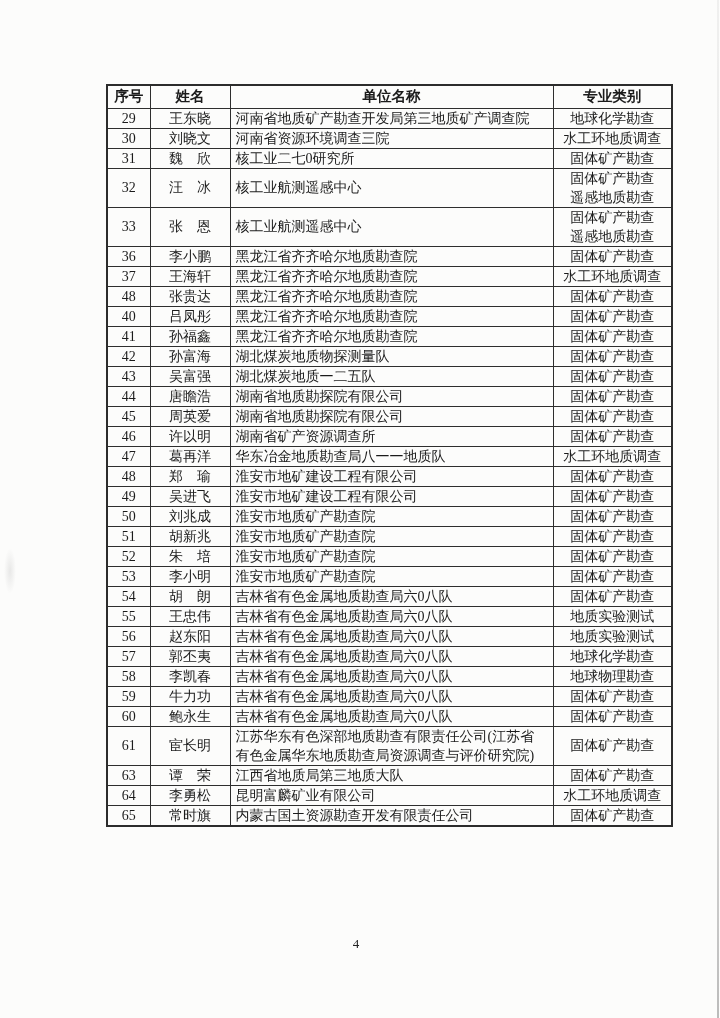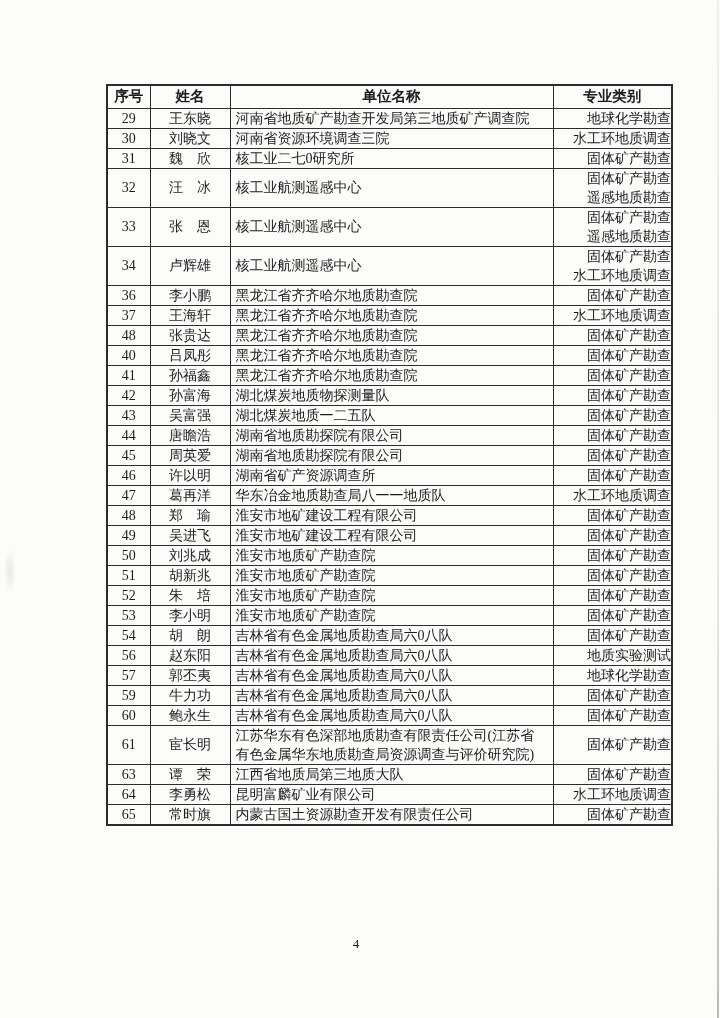--- a/index.html
+++ b/index.html
@@ -60,21 +60,21 @@
   .roster thead th {
     font-weight: bold;
     font-size: 14.5px;
     text-align: center;
     padding: 0 2px;
   }
   .roster tbody tr { height: 19px; }
   td.c-no   { text-align: center; }
   td.c-name { text-align: center; }
   td.c-org  { text-align: left; padding: 0 5px; }
-  td.c-cat  { text-align: right; padding: 0 0; }
+  td.c-cat  { text-align: center; padding: 0 0; }
   .page-number {
     position: absolute;
     top: 936px;
     left: 0;
     width: 712px;
     text-align: center;
     font-size: 13px;
     color: #222222;
   }
 </style>
@@ -128,27 +128,20 @@
 遥感地质勘查</td>
     </tr>
         <tr>
       <td class="c-no">33</td>
       <td class="c-name">张　恩</td>
       <td class="c-org">核工业航测遥感中心</td>
       <td class="c-cat">固体矿产勘查
 遥感地质勘查</td>
     </tr>
         <tr>
-      <td class="c-no">34</td>
-      <td class="c-name">卢辉雄</td>
-      <td class="c-org">核工业航测遥感中心</td>
-      <td class="c-cat">固体矿产勘查
-水工环地质调查</td>
-    </tr>
-        <tr>
       <td class="c-no">36</td>
       <td class="c-name">李小鹏</td>
       <td class="c-org">黑龙江省齐齐哈尔地质勘查院</td>
       <td class="c-cat">固体矿产勘查</td>
     </tr>
         <tr>
       <td class="c-no">37</td>
       <td class="c-name">王海轩</td>
       <td class="c-org">黑龙江省齐齐哈尔地质勘查院</td>
       <td class="c-cat">水工环地质调查</td>
@@ -243,30 +236,42 @@
       <td class="c-org">淮安市地质矿产勘查院</td>
       <td class="c-cat">固体矿产勘查</td>
     </tr>
         <tr>
       <td class="c-no">54</td>
       <td class="c-name">胡　朗</td>
       <td class="c-org">吉林省有色金属地质勘查局六0八队</td>
       <td class="c-cat">固体矿产勘查</td>
     </tr>
         <tr>
+      <td class="c-no">55</td>
+      <td class="c-name">王忠伟</td>
+      <td class="c-org">吉林省有色金属地质勘查局六0八队</td>
+      <td class="c-cat">地质实验测试</td>
+    </tr>
+        <tr>
       <td class="c-no">56</td>
       <td class="c-name">赵东阳</td>
       <td class="c-org">吉林省有色金属地质勘查局六0八队</td>
       <td class="c-cat">地质实验测试</td>
     </tr>
         <tr>
       <td class="c-no">57</td>
       <td class="c-name">郭丕夷</td>
       <td class="c-org">吉林省有色金属地质勘查局六0八队</td>
       <td class="c-cat">地球化学勘查</td>
+    </tr>
+        <tr>
+      <td class="c-no">58</td>
+      <td class="c-name">李凯春</td>
+      <td class="c-org">吉林省有色金属地质勘查局六0八队</td>
+      <td class="c-cat">地球物理勘查</td>
     </tr>
         <tr>
       <td class="c-no">59</td>
       <td class="c-name">牛力功</td>
       <td class="c-org">吉林省有色金属地质勘查局六0八队</td>
       <td class="c-cat">固体矿产勘查</td>
     </tr>
         <tr>
       <td class="c-no">60</td>
       <td class="c-name">鲍永生</td>

